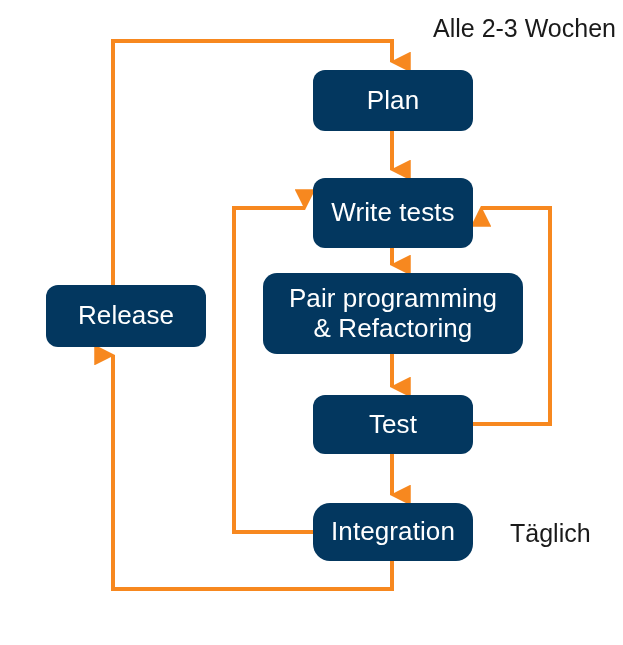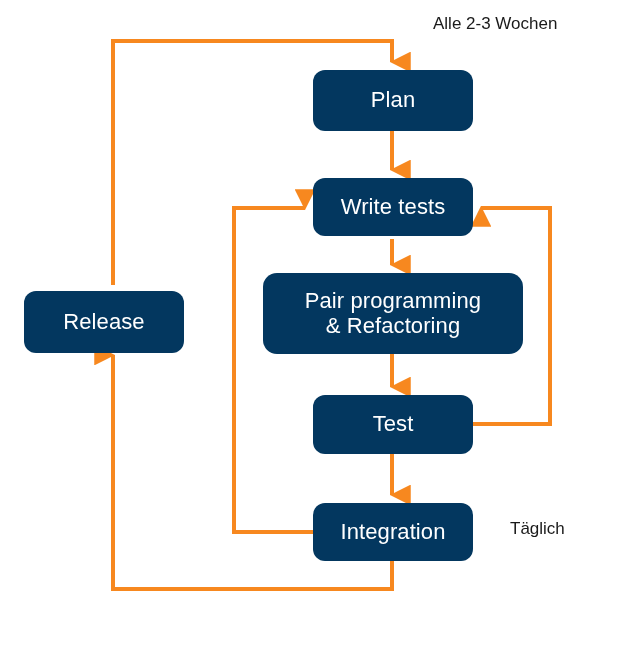--- a/index.html
+++ b/index.html
@@ -27,40 +27,40 @@
   .node {
     position: absolute;
     background: #03375F;
     color: #ffffff;
     border-radius: 12px;
     display: flex;
     align-items: center;
     justify-content: center;
     text-align: center;
     font-family: "Liberation Sans", sans-serif;
-    font-size: 22px;
+    font-size: 26px;
     font-weight: 400;
     line-height: 1.12;
     letter-spacing: 0.1px;
     box-sizing: border-box;
     z-index: 2;
     white-space: pre-line;
   }
   .node-plan        { left: 313px; top: 70px;  width: 160px; height: 61px; }
-  .node-write-tests { left: 313px; top: 178px; width: 160px; height: 58px; }
+  .node-write-tests { left: 313px; top: 178px; width: 160px; height: 70px; }
   .node-pair        { left: 263px; top: 273px; width: 260px; height: 81px; border-radius: 14px; }
   .node-test        { left: 313px; top: 395px; width: 160px; height: 59px; }
-  .node-integration { left: 313px; top: 503px; width: 160px; height: 58px; }
-  .node-release     { left: 24px;  top: 285px; width: 160px; height: 62px; margin-top: 6px; }
+  .node-integration { left: 313px; top: 503px; width: 160px; height: 58px; border-radius: 17px; }
+  .node-release     { left: 46px;  top: 285px; width: 160px; height: 62px; }
 
   .caption {
     position: absolute;
     color: #1a1a1a;
     font-family: "Liberation Sans", sans-serif;
-    font-size: 17px;
+    font-size: 25px;
     font-weight: 400;
     white-space: nowrap;
     z-index: 3;
   }
   .caption-cadence { left: 433px; top: 14px; }
   .caption-daily   { left: 510px; top: 519px; }
   .caption-source  { left: 418px; top: 612px; }
 </style>
 </head>
 <body>

